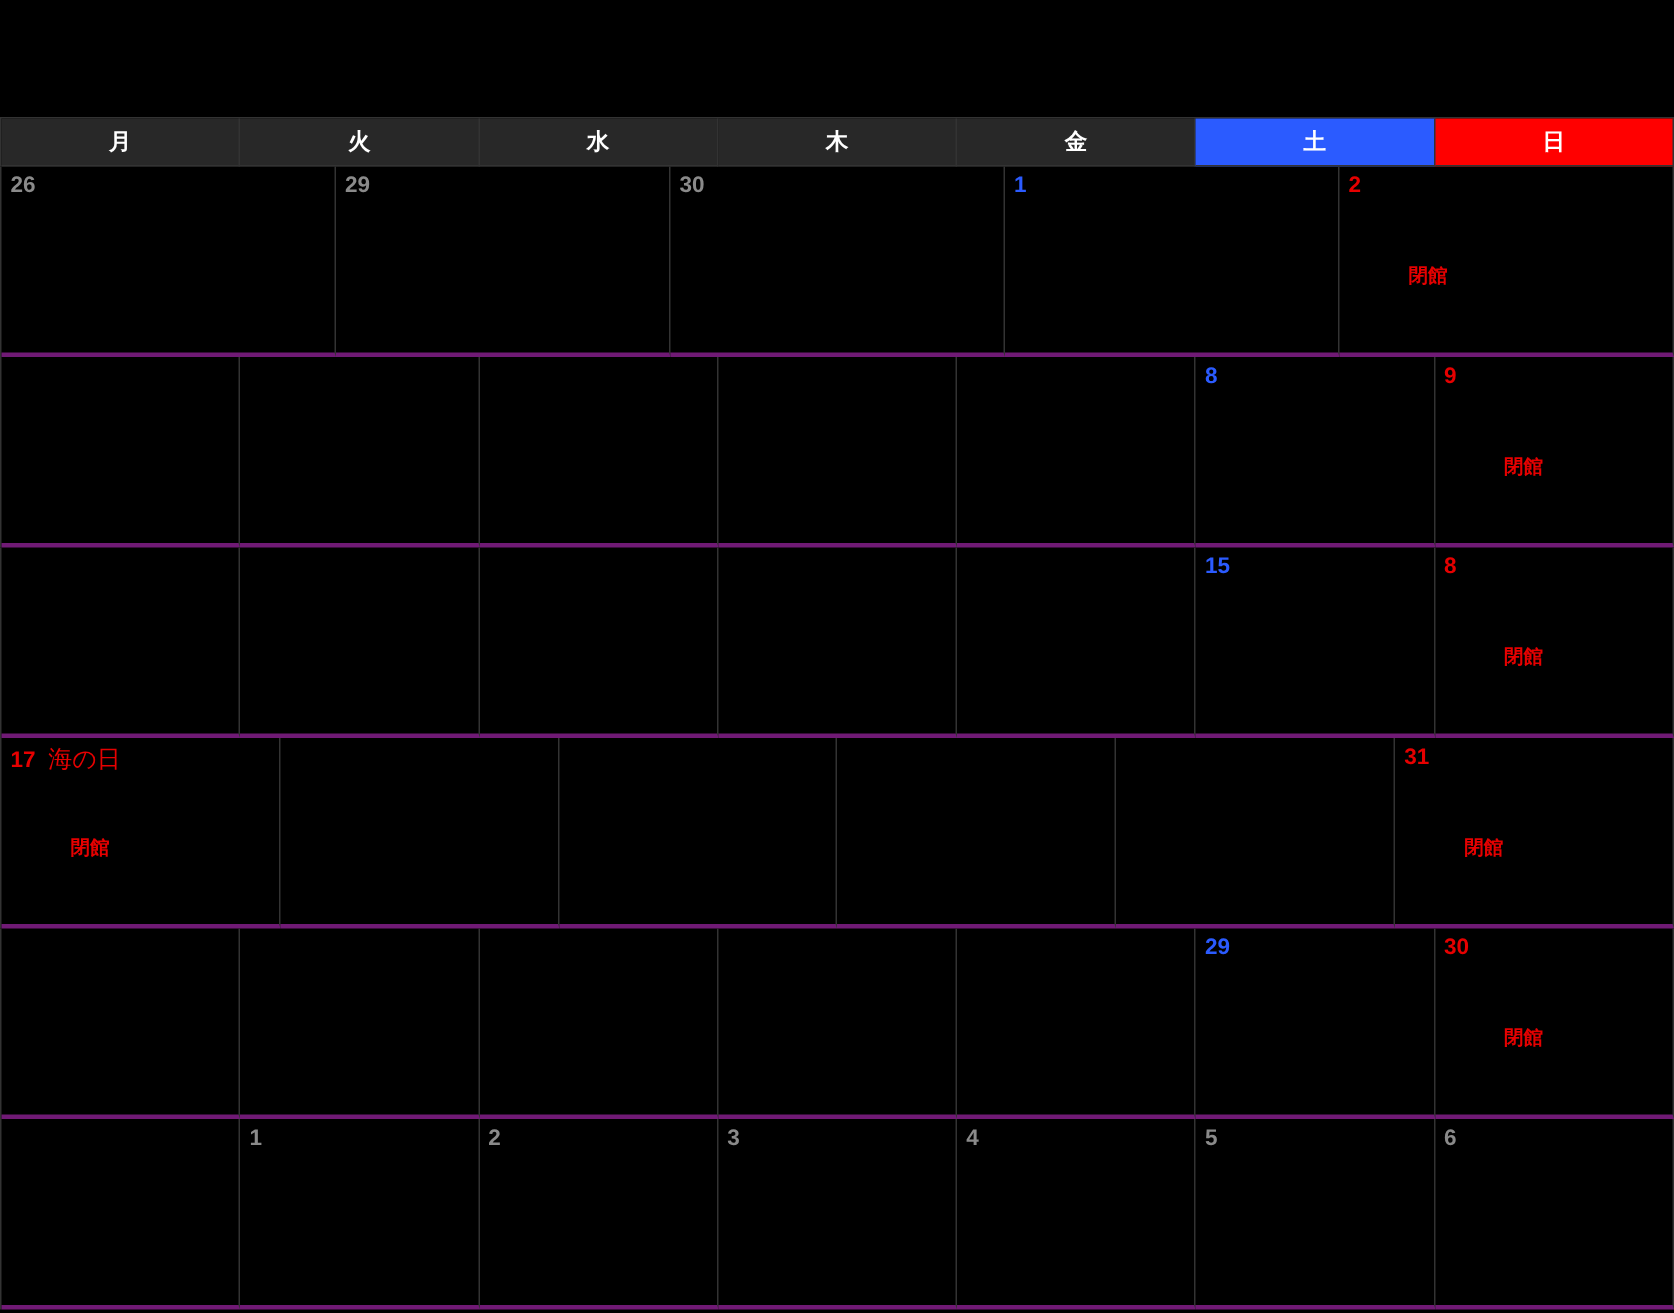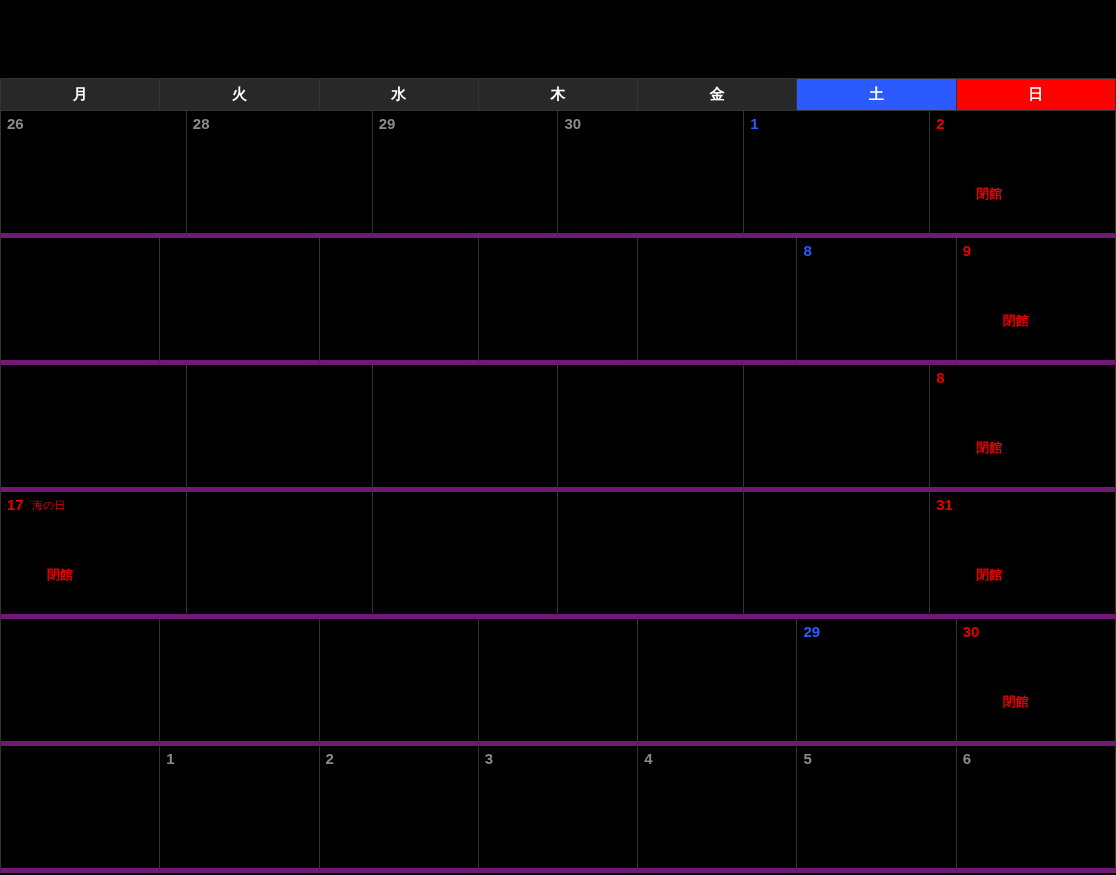--- a/index.html
+++ b/index.html
@@ -33,42 +33,42 @@
     .header-sat { background: #2b5bff; }
     .header-sun { background: #ff0000; }
     .week-row {
       display: flex;
       border-left: 1px solid #333;
       height: 127px;
     }
     .day-cell {
       flex: 1;
       border-right: 1px solid #333;
-      border-bottom: 5px solid #701a75;
+      border-bottom: 3px solid #701a75;
       position: relative;
       padding: 4px 6px;
       color: #fff;
     }
     .day-num {
       font-size: 15px;
       font-weight: bold;
       display: inline-block;
     }
     .day-num.muted { color: #8a8a8a; }
     .day-num.sat { color: #2b5bff; }
     .day-num.sun, .day-num.holiday { color: #e60000; }
     .holiday-name {
-      font-size: 11px;
+      font-size: 16px;
       color: #e60000;
       margin-left: 4px;
       vertical-align: middle;
     }
     .event {
       position: absolute;
-      top: 74px;
+      top: 64px;
       left: 46px;
       font-size: 13px;
       font-weight: bold;
       color: #e60000;
     }
   </style>
 </head>
 <body>
 
 <div class="calendar">
@@ -77,21 +77,20 @@
     <div class="header-cell header-weekday">火</div>
     <div class="header-cell header-weekday">水</div>
     <div class="header-cell header-weekday">木</div>
     <div class="header-cell header-weekday">金</div>
     <div class="header-cell header-sat">土</div>
     <div class="header-cell header-sun">日</div>
   </div>
 
   <div class="week-row">
     <div class="day-cell"><span class="day-num muted">26</span></div>
-    <div class="day-cell"><span class="day-num muted">28</span></div>
     <div class="day-cell"><span class="day-num muted">29</span></div>
     <div class="day-cell"><span class="day-num muted">30</span></div>
     <div class="day-cell"><span class="day-num sat">1</span></div>
     <div class="day-cell">
       <span class="day-num sun">2</span>
       <div class="event">閉館</div>
     </div>
   </div>
 
   <div class="week-row">
@@ -106,20 +105,21 @@
       <div class="event">閉館</div>
     </div>
   </div>
 
   <div class="week-row">
     <div class="day-cell"><span class="day-num"></span></div>
     <div class="day-cell"><span class="day-num"></span></div>
     <div class="day-cell"><span class="day-num"></span></div>
     <div class="day-cell"><span class="day-num"></span></div>
     <div class="day-cell"><span class="day-num"></span></div>
+    <div class="day-cell"><span class="day-num sat">15</span></div>
     <div class="day-cell">
       <span class="day-num sun">8</span>
       <div class="event">閉館</div>
     </div>
   </div>
 
   <div class="week-row">
     <div class="day-cell">
       <span class="day-num holiday">17</span>
       <span class="holiday-name">海の日</span>

